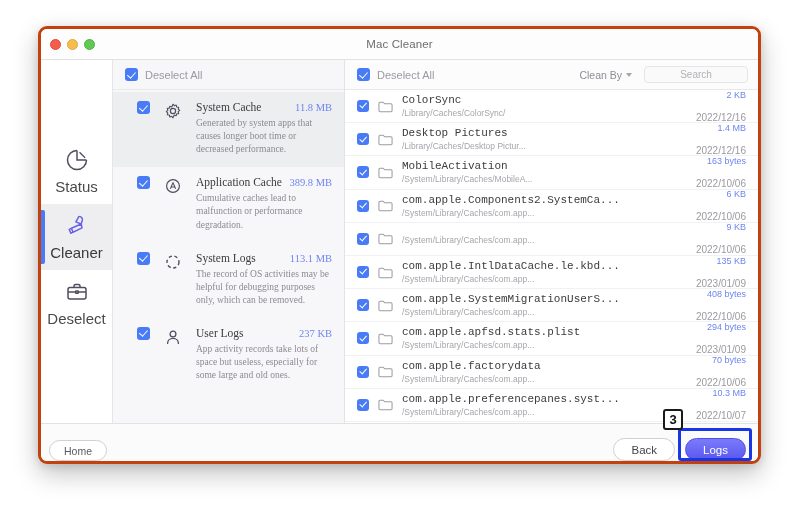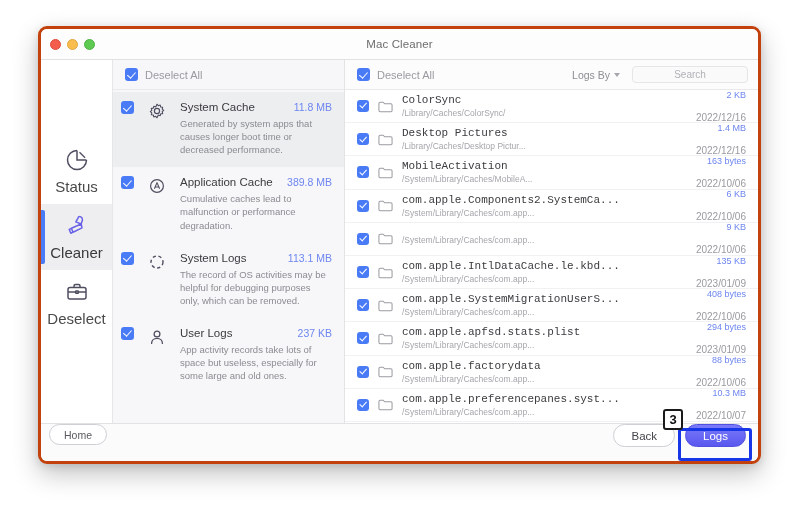--- a/index.html
+++ b/index.html
@@ -85,23 +85,24 @@
   }
   .mid-head {
     height: 30px; flex:0 0 30px;
     display:flex; align-items:center;
     padding-left: 12px;
     border-bottom: 1px solid #e9e9ec;
   }
   .cat-list { flex:1 1 auto; overflow:hidden; padding-top: 2px; }
   .cat {
     display: flex;
-    padding: 9px 12px 11px 8px;
+    padding: 9px 12px 11px 24px;
     gap: 14px;
     cursor: pointer;
+    font-family: Liberation Serif, serif;
   }
   .cat.selected { background: #edeef0; }
   .cat-ico { flex:0 0 18px; width:18px; height:18px; margin-top:1px; }
   .cat-main { flex: 1 1 auto; min-width:0; }
   .cat-row1 { display:flex; align-items:baseline; justify-content:space-between; gap:6px; }
   .cat-name { font-size: 11.5px; color:#3b3b3f; }
   .cat-size { font-size: 10.5px; color:#6d86f0; white-space:nowrap; }
   .cat-desc { margin-top:4px; font-size:9.5px; line-height:1.38; color:#8b8b92; }
 
   
@@ -131,21 +132,21 @@
     border-bottom:1px solid #e9e9ec;
     background:#fcfcfd;
   }
   .sortby {
     margin-left:auto; display:flex; align-items:center; gap:4px;
     font-size:10.5px; color:#8d8d94; cursor:pointer;
   }
   .chev { width:0;height:0;border-left:3.5px solid transparent;border-right:3.5px solid transparent;border-top:4px solid #a6a6ac; }
   .search {
     margin-left:12px;
-    width:116px; height:17px;
+    width:104px; height:17px;
     border:1px solid #e6e6e9; border-radius:4px;
     background:#fafafb;
     display:flex; align-items:center; justify-content:center;
     font-size:10px; color:#b1b1b7; cursor:text;
   }
 
   .filelist { flex:1 1 auto; overflow:hidden; background:#fff; }
   .frow {
     display:flex; align-items:center;
     height: 33.2px;
@@ -160,22 +161,22 @@
   .fpath { font-size:8.5px; color:#a5a5ac; margin-top:2px; white-space:nowrap; overflow:hidden; }
   .fmeta { flex:0 0 auto; text-align:right; }
   .fsize { font-size:9px; color:#6d86f0; }
   .fdate { font-size:10px; color:#9a9aa1; margin-top:12px; }
 
   
   .footer {
     flex: 0 0 38px; height:38px;
     background:#fbfbfc;
     border-top:1px solid #e2e2e5;
-    display:flex; align-items:flex-start;
-    padding: 0 12px 12px 8px;
+    display:flex; align-items:flex-end;
+    padding: 0 12px 0 8px;
   }
   .btn {
     height:23px; padding: 0 17px;
     border-radius: 12px;
     font-size:11.5px;
     display:flex; align-items:center; justify-content:center;
     cursor:pointer;
   }
   .btn-home { border:1px solid #cfcfd4; background:#fff; color:#5a5a60; height:21px; padding:0 14px; font-size:10.5px; }
   .btn-back { border:1px solid #cfcfd4; background:#fff; color:#44444a; margin-left:auto; }
@@ -325,21 +326,21 @@
 
         </div>
       </div>
 
       <div class="rightpanel">
 
         <div class="right-head">
           <span class="cb"></span>
           <span class="deselect-lbl">Deselect All</span>
           <div class="sortby">
-            <span>Logs By</span>
+            <span>Clean By</span>
             <span class="chev"></span>
           </div>
           <div class="search">
             <span>Search</span>
           </div>
         </div>
 
         <div class="filelist" id="filelist">
             <div class="frow">
               <span class="cb sm"></span>
@@ -455,21 +456,21 @@
             <div class="frow">
               <span class="cb sm"></span>
               <svg class="folder" viewBox="0 0 16 13">
                 <path d="M1 3.2a1.2 1.2 0 0 1 1.2-1.2h3.4l1.4 1.6h6.8A1.2 1.2 0 0 1 15 4.8v6A1.2 1.2 0 0 1 13.8 12H2.2A1.2 1.2 0 0 1 1 10.8z" fill="none" stroke="#9b9ba2" stroke-width="1.1" stroke-linejoin="round"></path>
               </svg>
               <div class="fmain">
                 <div class="fname">com.apple.factorydata</div>
                 <div class="fpath">/System/Library/Caches/com.app...</div>
               </div>
               <div class="fmeta">
-                <div class="fsize">88 bytes</div>
+                <div class="fsize">70 bytes</div>
                 <div class="fdate">2022/10/06</div>
               </div>
             </div>
             <div class="frow">
               <span class="cb sm"></span>
               <svg class="folder" viewBox="0 0 16 13">
                 <path d="M1 3.2a1.2 1.2 0 0 1 1.2-1.2h3.4l1.4 1.6h6.8A1.2 1.2 0 0 1 15 4.8v6A1.2 1.2 0 0 1 13.8 12H2.2A1.2 1.2 0 0 1 1 10.8z" fill="none" stroke="#9b9ba2" stroke-width="1.1" stroke-linejoin="round"></path>
               </svg>
               <div class="fmain">
                 <div class="fname">com.apple.preferencepanes.syst...</div>

